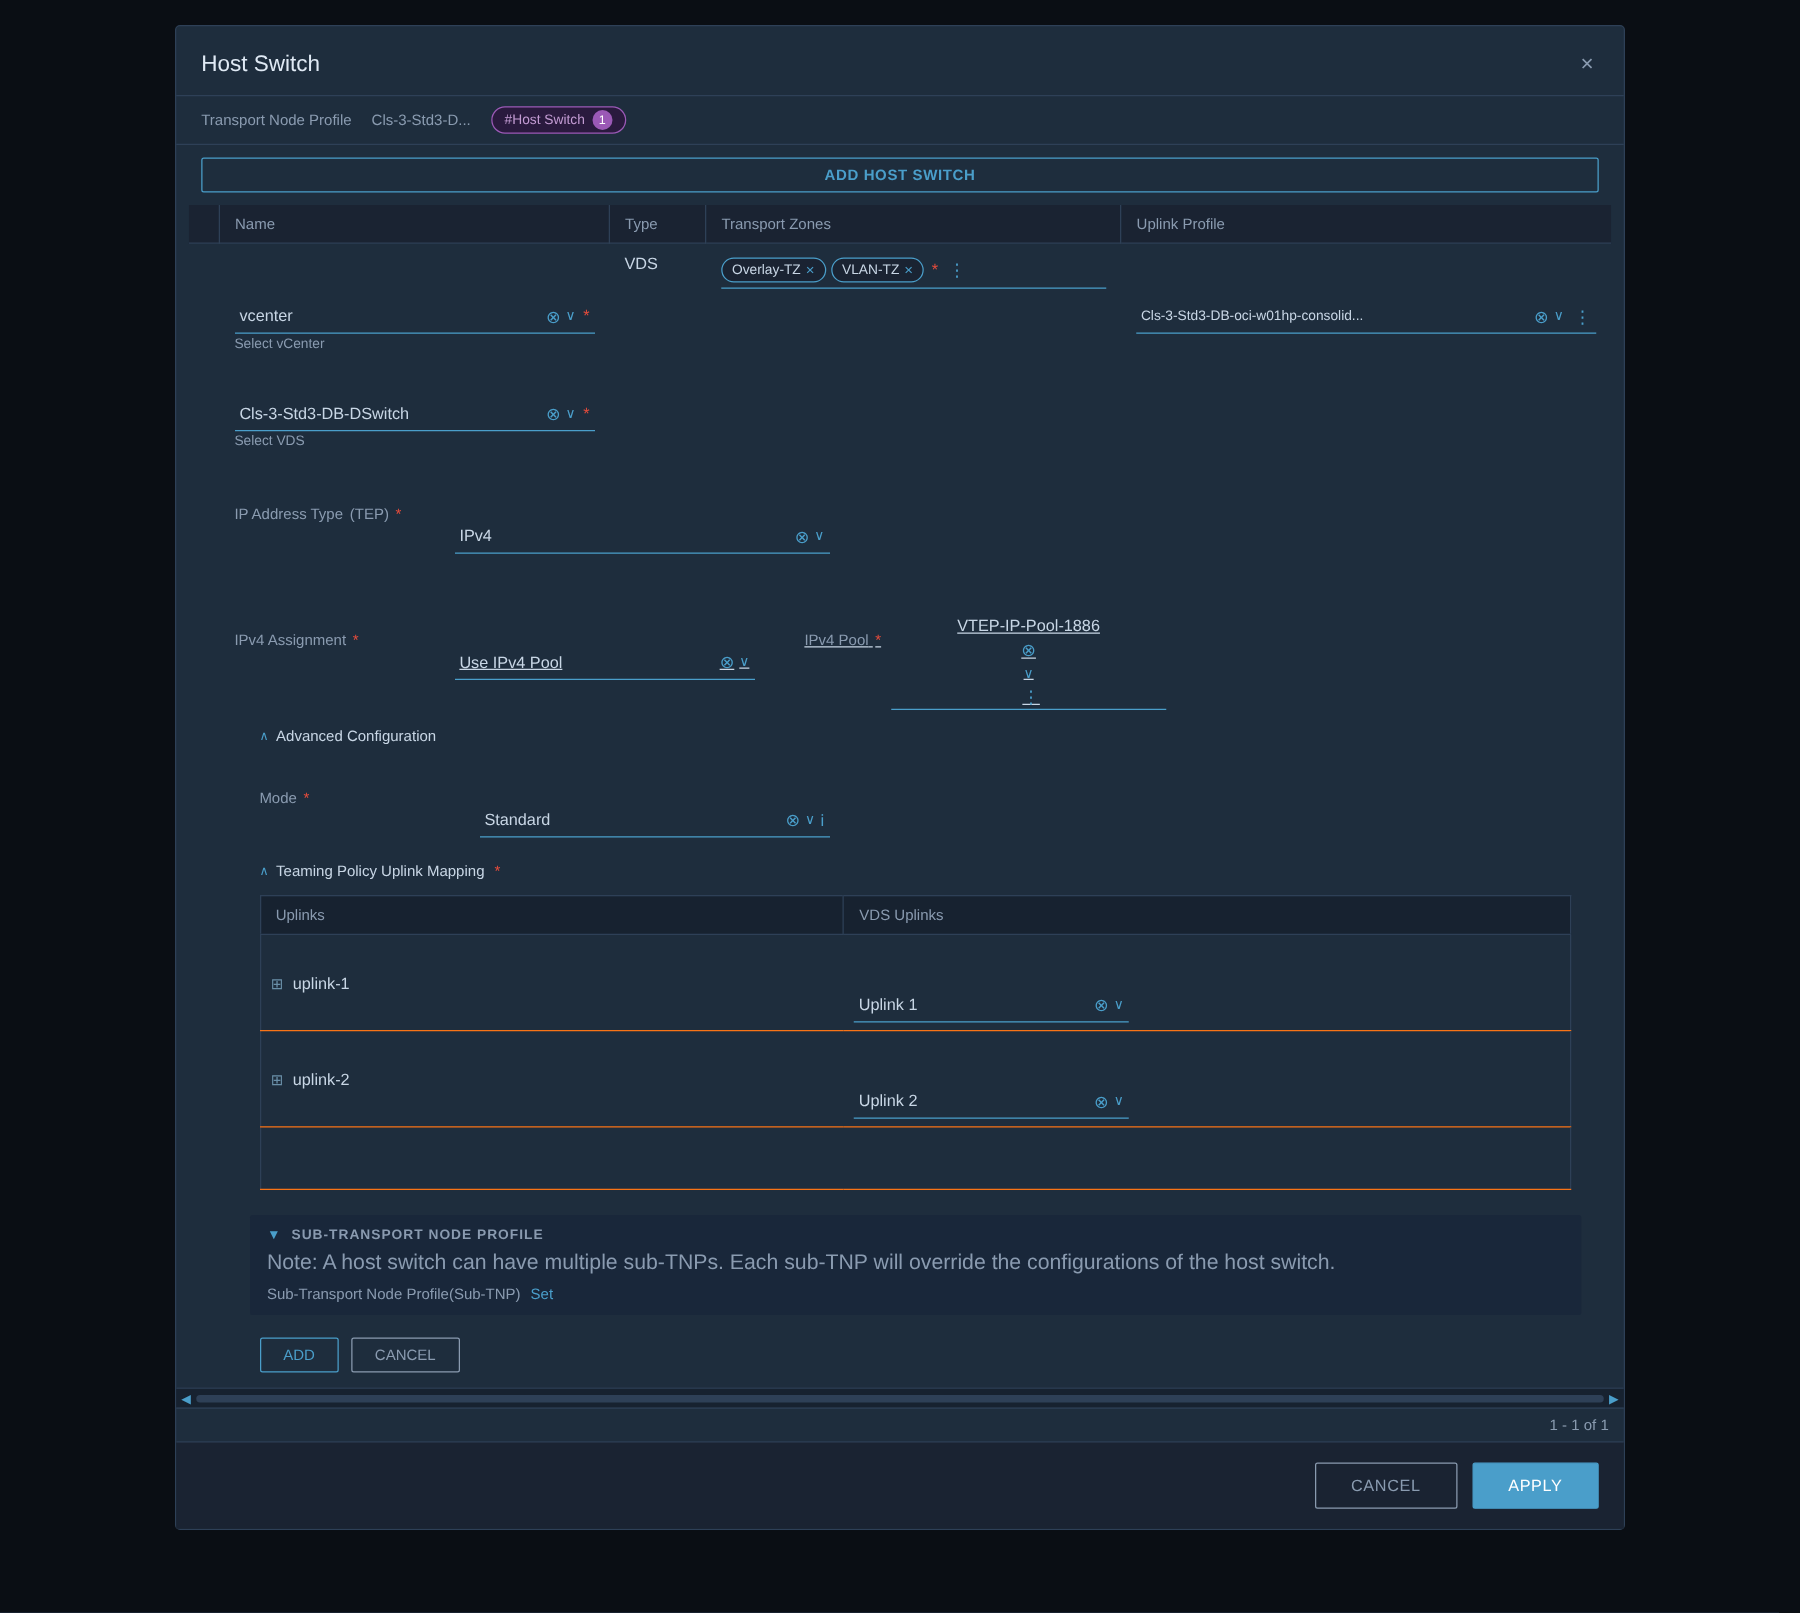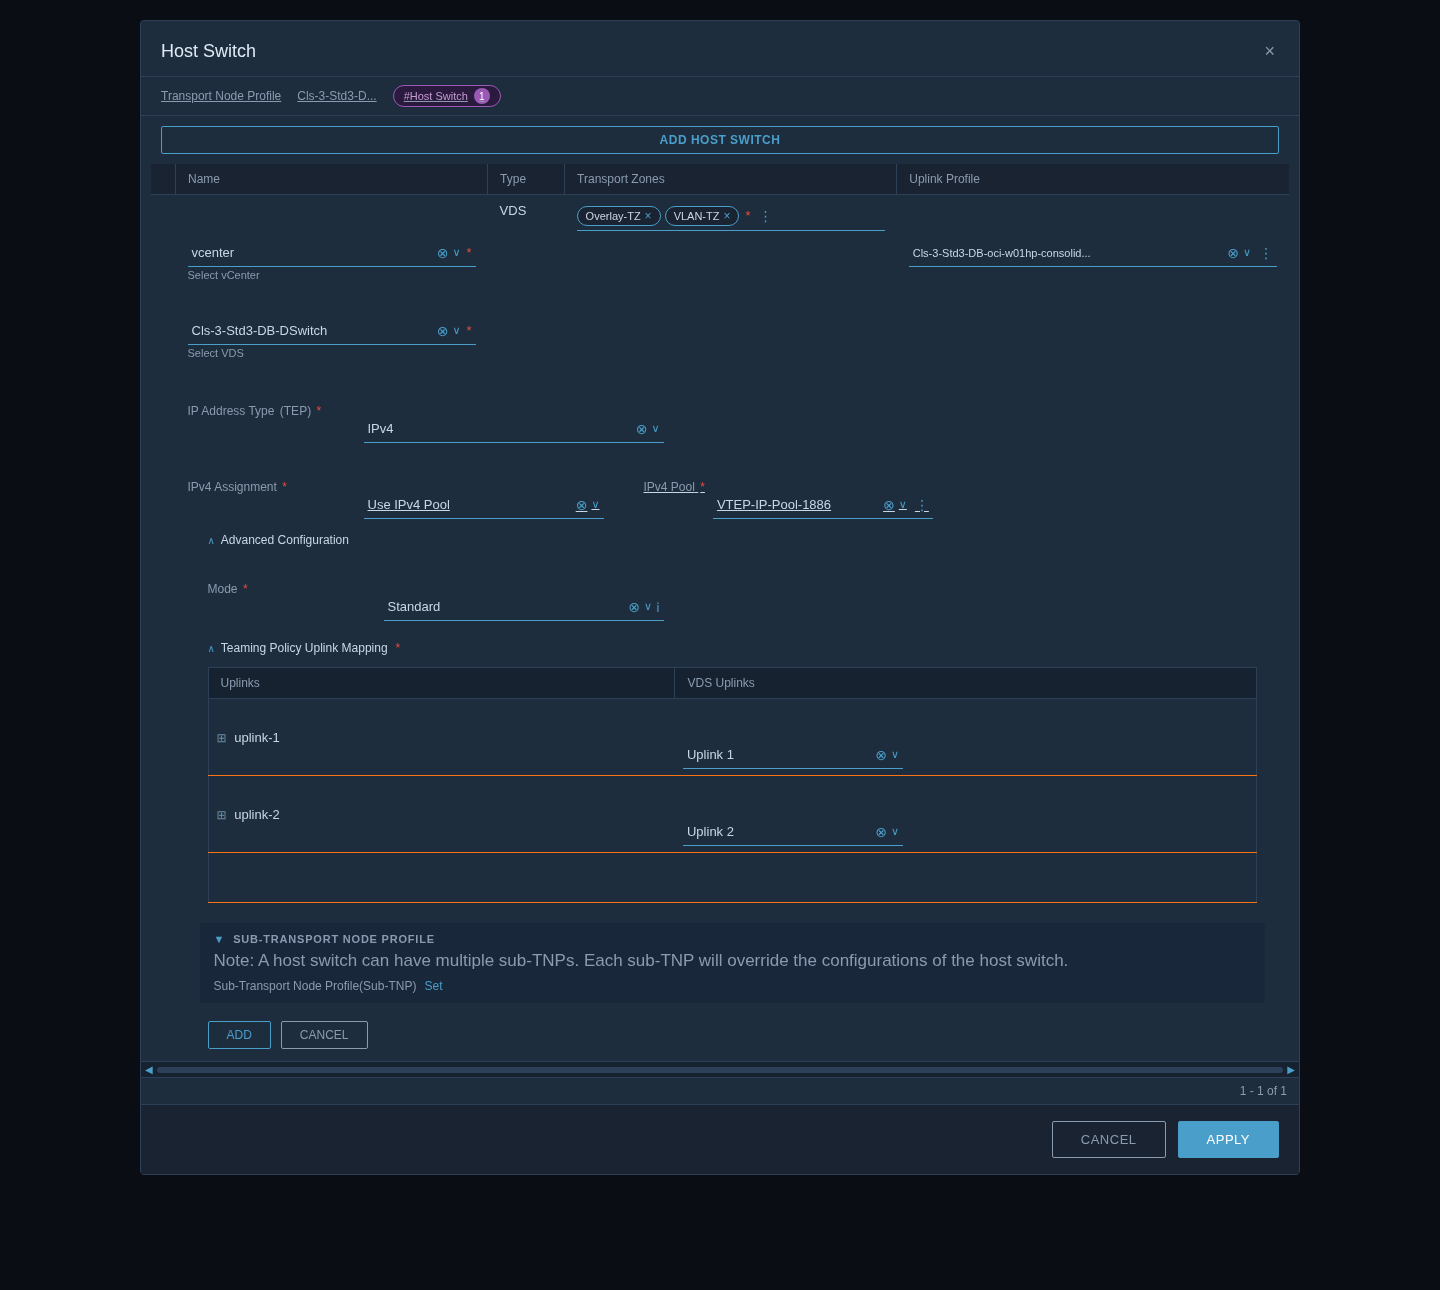--- a/index.html
+++ b/index.html
@@ -53,21 +53,20 @@
       padding: 4px;
     }
     .modal-subtitle {
       padding: 8px 20px;
       display: flex;
       align-items: center;
       gap: 16px;
       border-bottom: 1px solid #2e4057;
       font-size: 12px;
       color: #8a9bb0;
-      text-decoration: underline;
     }
     .host-switch-badge {
       background: #2a1a3e;
       border: 1px solid #9b59b6;
       border-radius: 12px;
       padding: 2px 10px;
       color: #c39bd3;
       font-size: 11px;
       display: flex;
       align-items: center;
@@ -485,21 +484,21 @@
                   <div class="dropdown-field" style="min-width:240px;">
                     <span class="val">Use IPv4 Pool</span>
                     <span class="circle-x">⊗</span>
                     <span class="chevron">∨</span>
                   </div>
                   <div style="display:flex;align-items:center;gap:8px;">
                     <span style="color:#8a9bb0;font-size:12px;white-space:nowrap;">
                       <span>IPv4 Pool</span>
                       <span class="required">*</span>
                     </span>
-                    <div class="dropdown-field" style="min-width:220px;">
+                    <div class="dropdown-field" style="min-width:220px;flex-direction:column;">
                       <span class="val">VTEP-IP-Pool-1886</span>
                       <span class="circle-x">⊗</span>
                       <span class="chevron">∨</span>
                       <span class="three-dots">⋮</span>
                     </div>
                   </div>
                 </div>
               </div>
 
               <div class="section-header">

